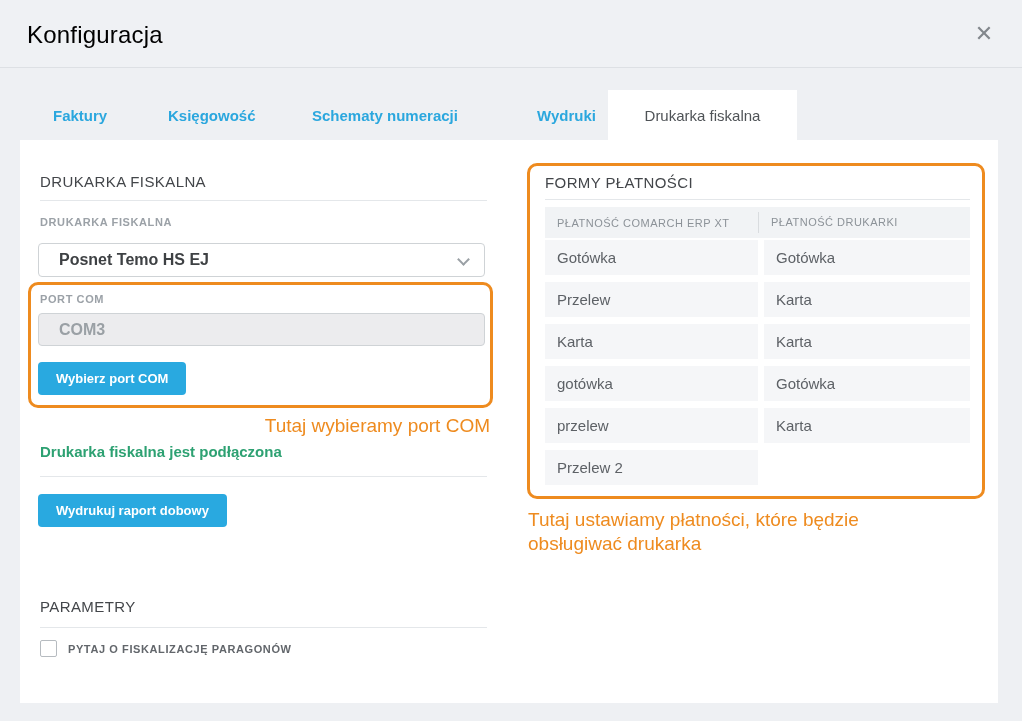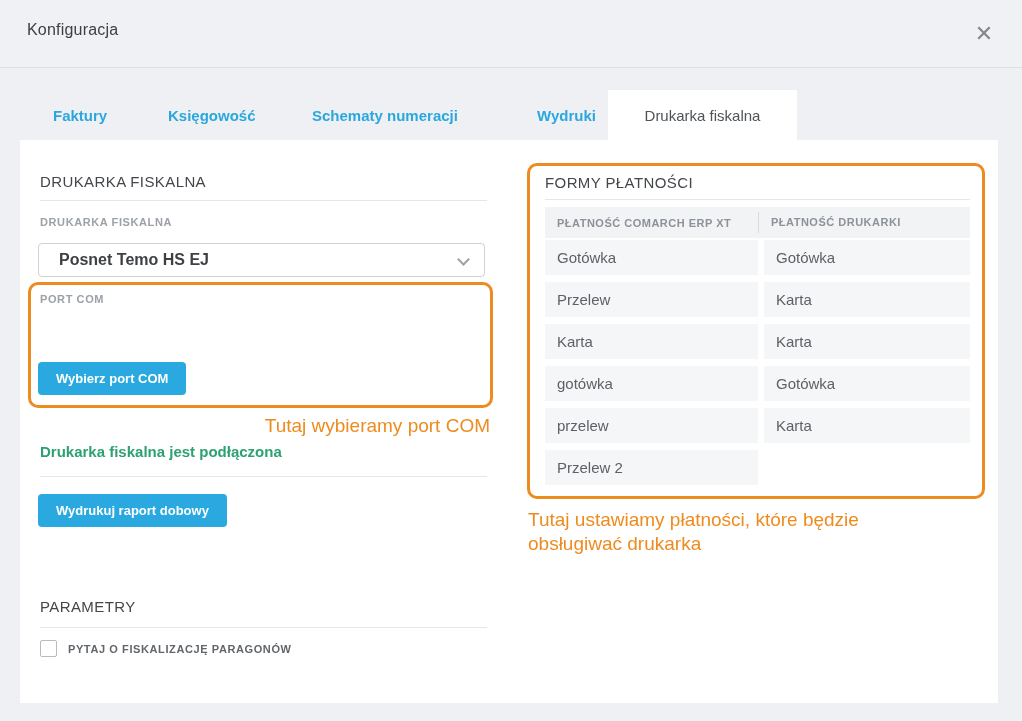--- a/index.html
+++ b/index.html
@@ -12,21 +12,21 @@
   }
   .abs { position:absolute; }
 
   
   .dlg-header {
     position:absolute; left:0; top:0; width:1022px; height:68px;
     background:#eff1f4; border-bottom:1px solid #dde0e4;
   }
   .dlg-title {
     position:absolute; left:27px; top:21px;
-    font-size:16px; color:#404040; letter-spacing:0.2px;
+    font-size:24px; color:#000000; letter-spacing:0.2px;
   }
   .dlg-close {
     position:absolute; right:22px; top:18px; width:32px; height:32px;
     font-size:22px; color:#82878c; text-align:center; line-height:32px;
     cursor:pointer; user-select:none;
   }
 
   
   .tab {
     position:absolute; top:107px;
@@ -100,21 +100,21 @@
     font-size:11px; font-weight:700; color:#62666b; letter-spacing:0.6px; white-space:nowrap;
   }
 
   
   .tbl-header {
     position:absolute; left:545px; top:207px; width:425px; height:31px;
     background:#f1f3f5; display:flex; align-items:center;
   }
   .tbl-header .c1 { width:213px; padding-left:12px; }
   .tbl-header .c2 { flex:1; padding-left:12px; border-left:1px solid #d9dcdf; height:21px; line-height:21px; }
-  .tbl-head-label { font-size:11px; font-weight:700; color:#8c9298; letter-spacing:0.5px; white-space:nowrap; }
+  .tbl-head-label { font-size:11px; font-weight:400; color:#8c9298; letter-spacing:0.5px; white-space:nowrap; }
 
   .tbl-row {
     position:absolute; left:545px; width:425px; height:35px;
     display:flex; cursor:pointer;
   }
   .tbl-row .cell {
     background:#f5f6f8; height:35px; line-height:35px; padding-left:12px;
     font-size:15px; color:#5d6166; white-space:nowrap; overflow:hidden;
   }
   .tbl-row .cell.c1 { width:213px; margin-right:6px; }
@@ -145,20 +145,21 @@
 
   <div class="select-box">
     <div class="select-text">Posnet Temo HS EJ</div>
     <span class="chevron"></span>
   </div>
 
   <div class="hl-box" style="left:28px; top:282px; width:465px; height:126px;"></div>
 
   <div class="abs mini-label" style="left:40px; top:293px;">PORT COM</div>
 
+  <input class="text-input" type="text" readonly="" value="COM3" style="">
 
   <button class="btn" style="left:38px; top:362px;">Wybierz port COM</button>
 
   <div class="abs annotation" style="left:260px; top:414px; width:230px; text-align:right; white-space:nowrap;">Tutaj wybieramy port COM</div>
 
   <div class="abs status-ok" style="left:40px; top:443px;">Drukarka fiskalna jest podłączona</div>
 
   <div class="abs divider" style="left:40px; top:476px; width:447px;"></div>
 
   <button class="btn" style="left:38px; top:494px;">Wydrukuj raport dobowy</button>

